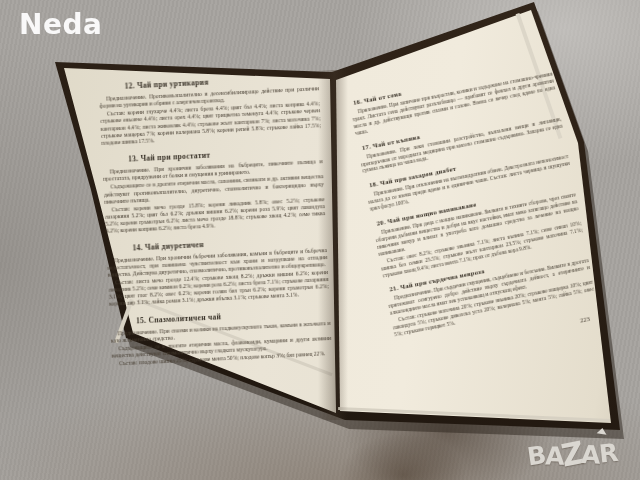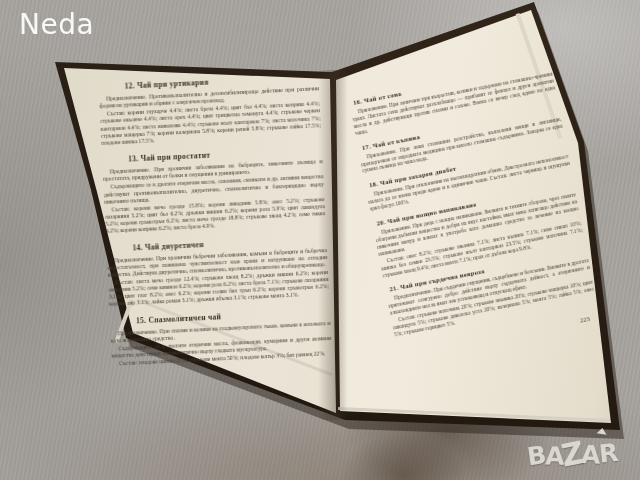--- a/index.html
+++ b/index.html
@@ -7,21 +7,21 @@
     background-color:#a7a4a0;
     background-image:
       radial-gradient(ellipse 300px 200px at 88% 6%, rgba(214,212,209,.55), transparent 70%),
       radial-gradient(ellipse 260px 320px at 0% 55%, rgba(122,117,111,.38), transparent 70%),
       radial-gradient(ellipse 520px 170px at 55% 102%, rgba(112,93,74,.45), transparent 75%),
       radial-gradient(ellipse 150px 95px at 70% 90%, rgba(56,43,33,.55), transparent 70%),
       radial-gradient(ellipse 90px 60px at 63% 99%, rgba(52,40,30,.55), transparent 70%),
       repeating-linear-gradient(100deg, rgba(255,255,255,.025) 0 2px, rgba(0,0,0,.03) 2px 4px);
     font-family:"Liberation Serif", serif;}
   .neda{position:absolute;left:19px;top:8px;font-family:"DejaVu Sans",sans-serif;
-    font-weight:normal;font-size:28px;color:rgba(255,255,255,.93);letter-spacing:.5px;}
+    font-weight:bold;font-size:28px;color:rgba(255,255,255,.93);letter-spacing:.5px;}
   
   .book-shadow{position:absolute;inset:0;background:rgba(42,34,26,.5);filter:blur(7px);
     transform:translate(4px,9px);
     clip-path:polygon(55px 62px,332px 72px,534px 2px,584px 142px,620px 430px,345px 420px,126px 338px,91px 190px);}
   .cover{position:absolute;inset:0;background:linear-gradient(15deg,#1c140d,#33261a);
     clip-path:polygon(55px 62px,332px 72px,534px 2px,584px 142px,620px 430px,345px 420px,126px 338px,91px 190px);}
   .page{position:absolute;inset:0;}
   .page.left{background:linear-gradient(100deg,#c9c1b1 0%,#e0dac9 9%,#eae4d6 45%,#e6e0d0 78%,#d2cab9 97%);
     clip-path:polygon(64px 68px,330px 79px,336px 413px,133px 333px,97px 192px);}
   .page.right{background:linear-gradient(100deg,#c7bfae 0%,#dcd5c4 8%,#efe9db 35%,#f1ebdd 65%,#e4ddcc 92%,#d1c9b7 100%);

